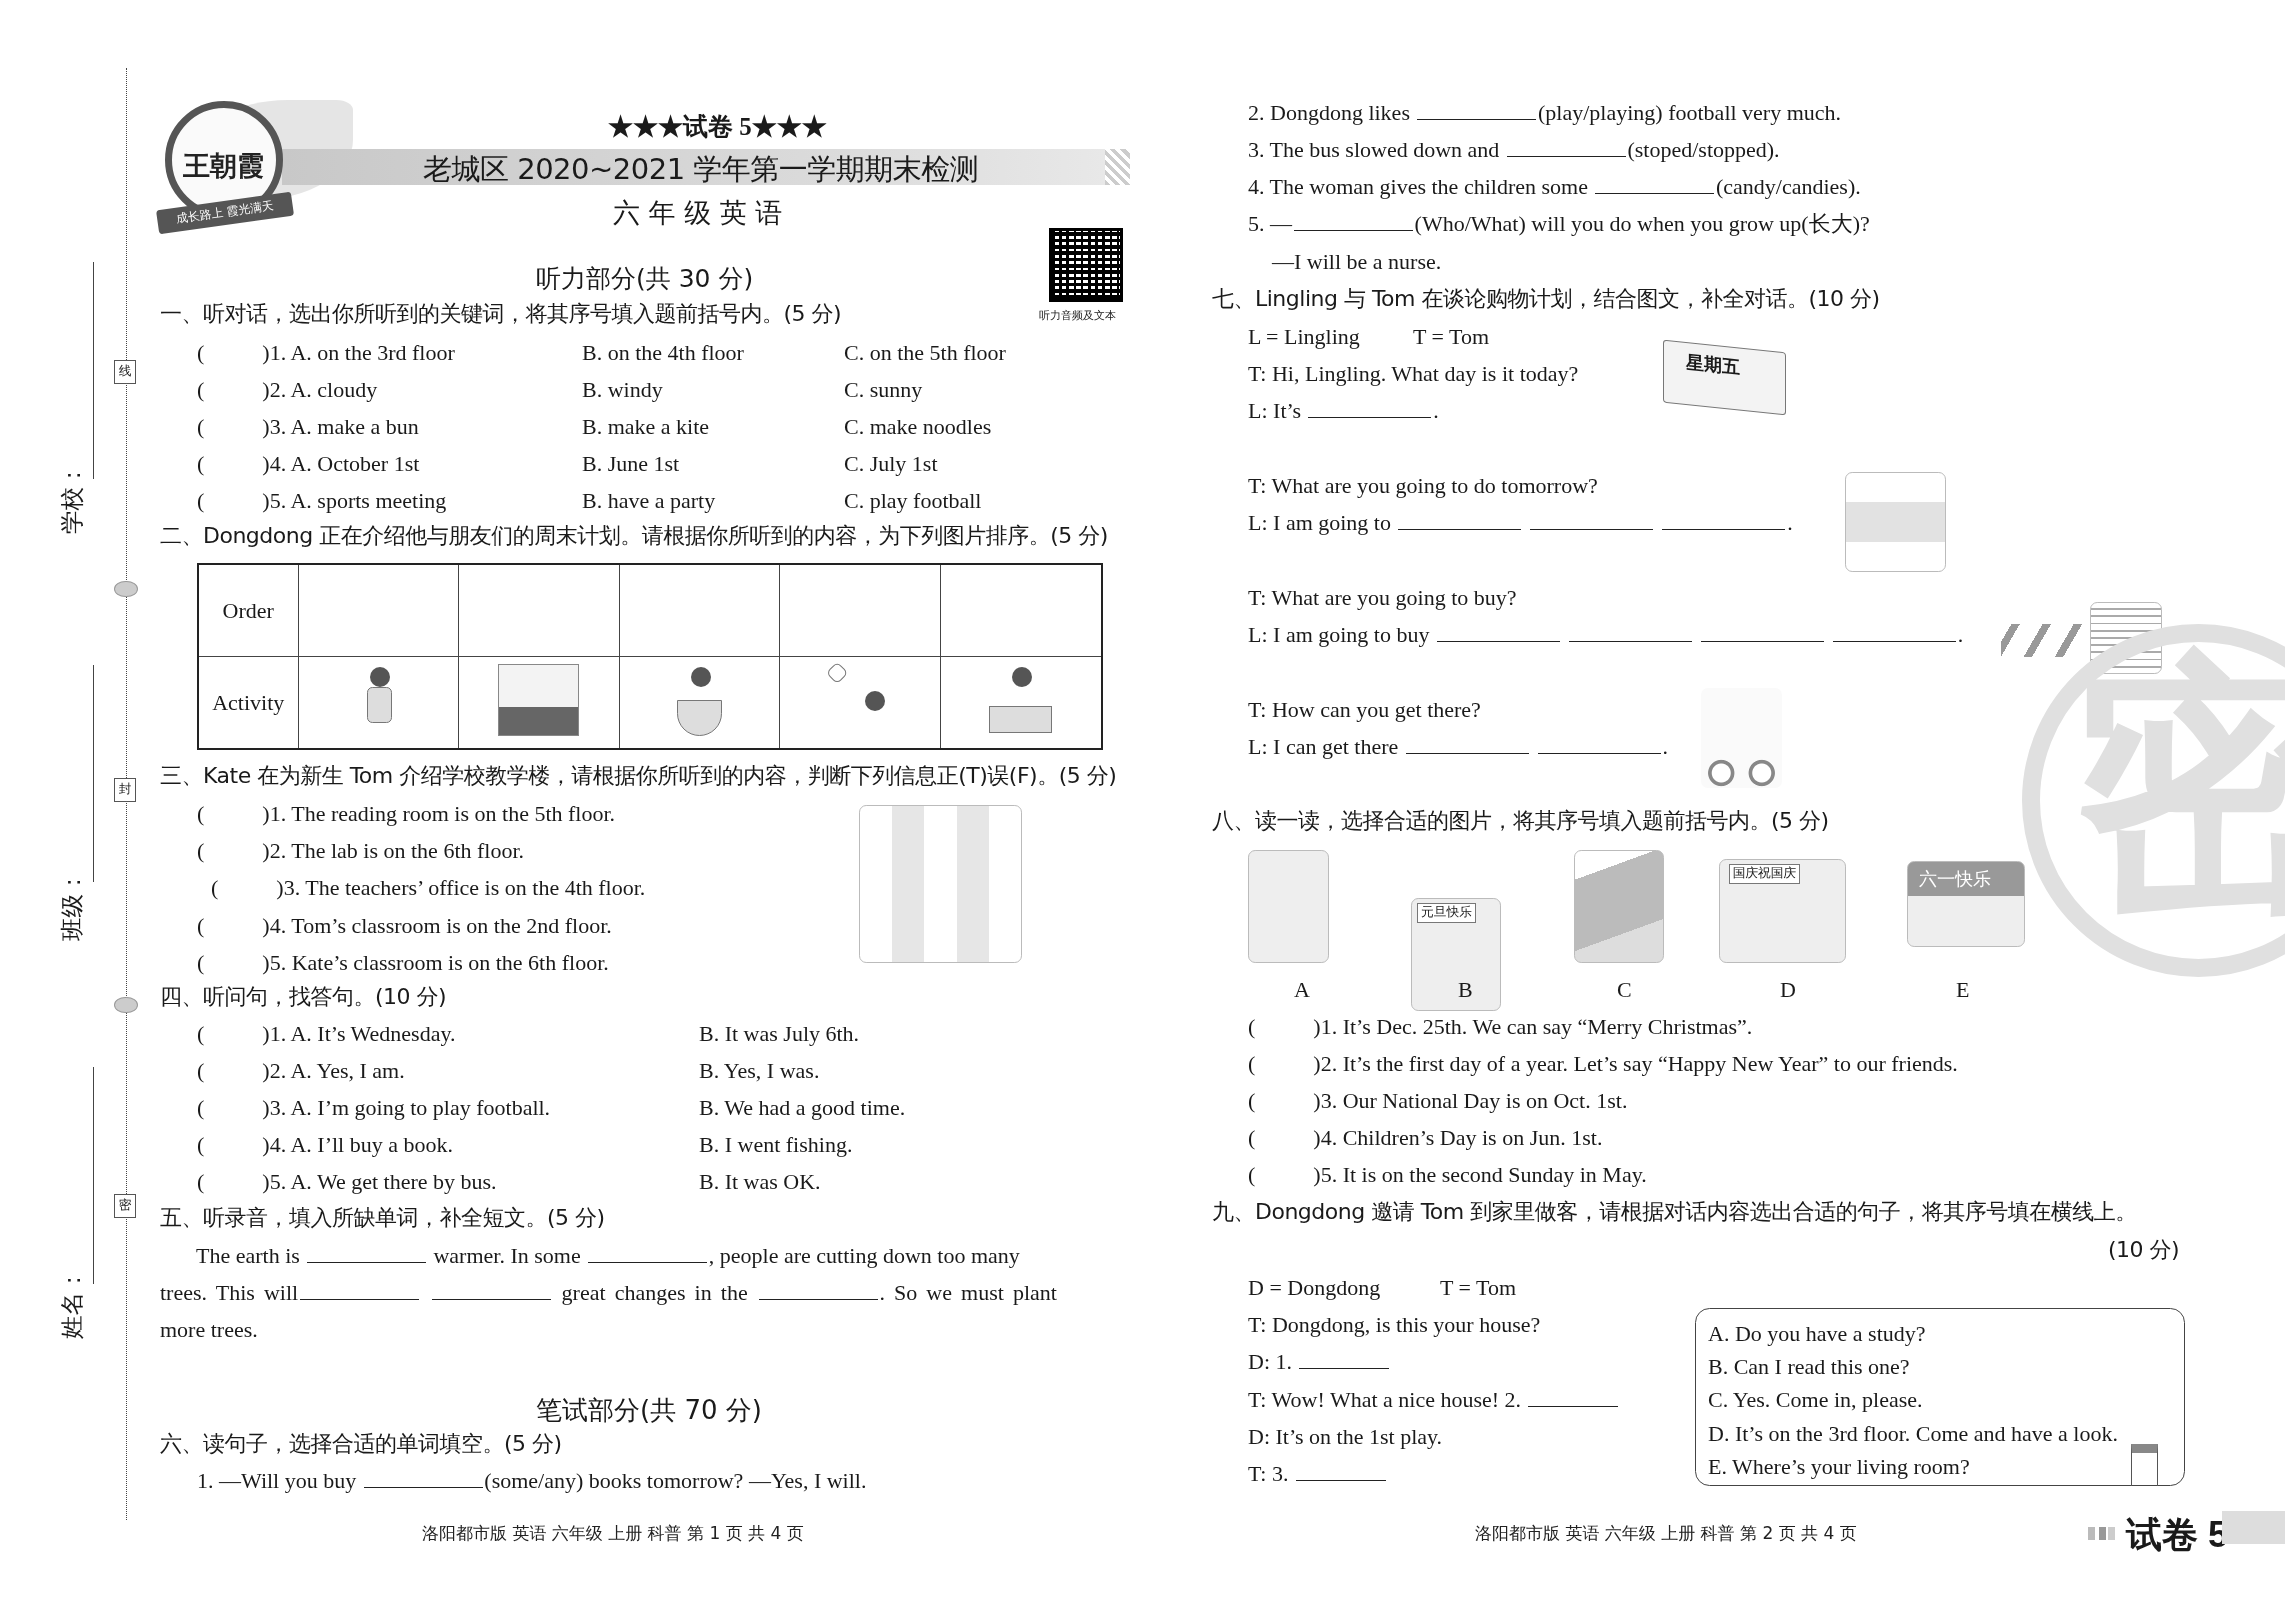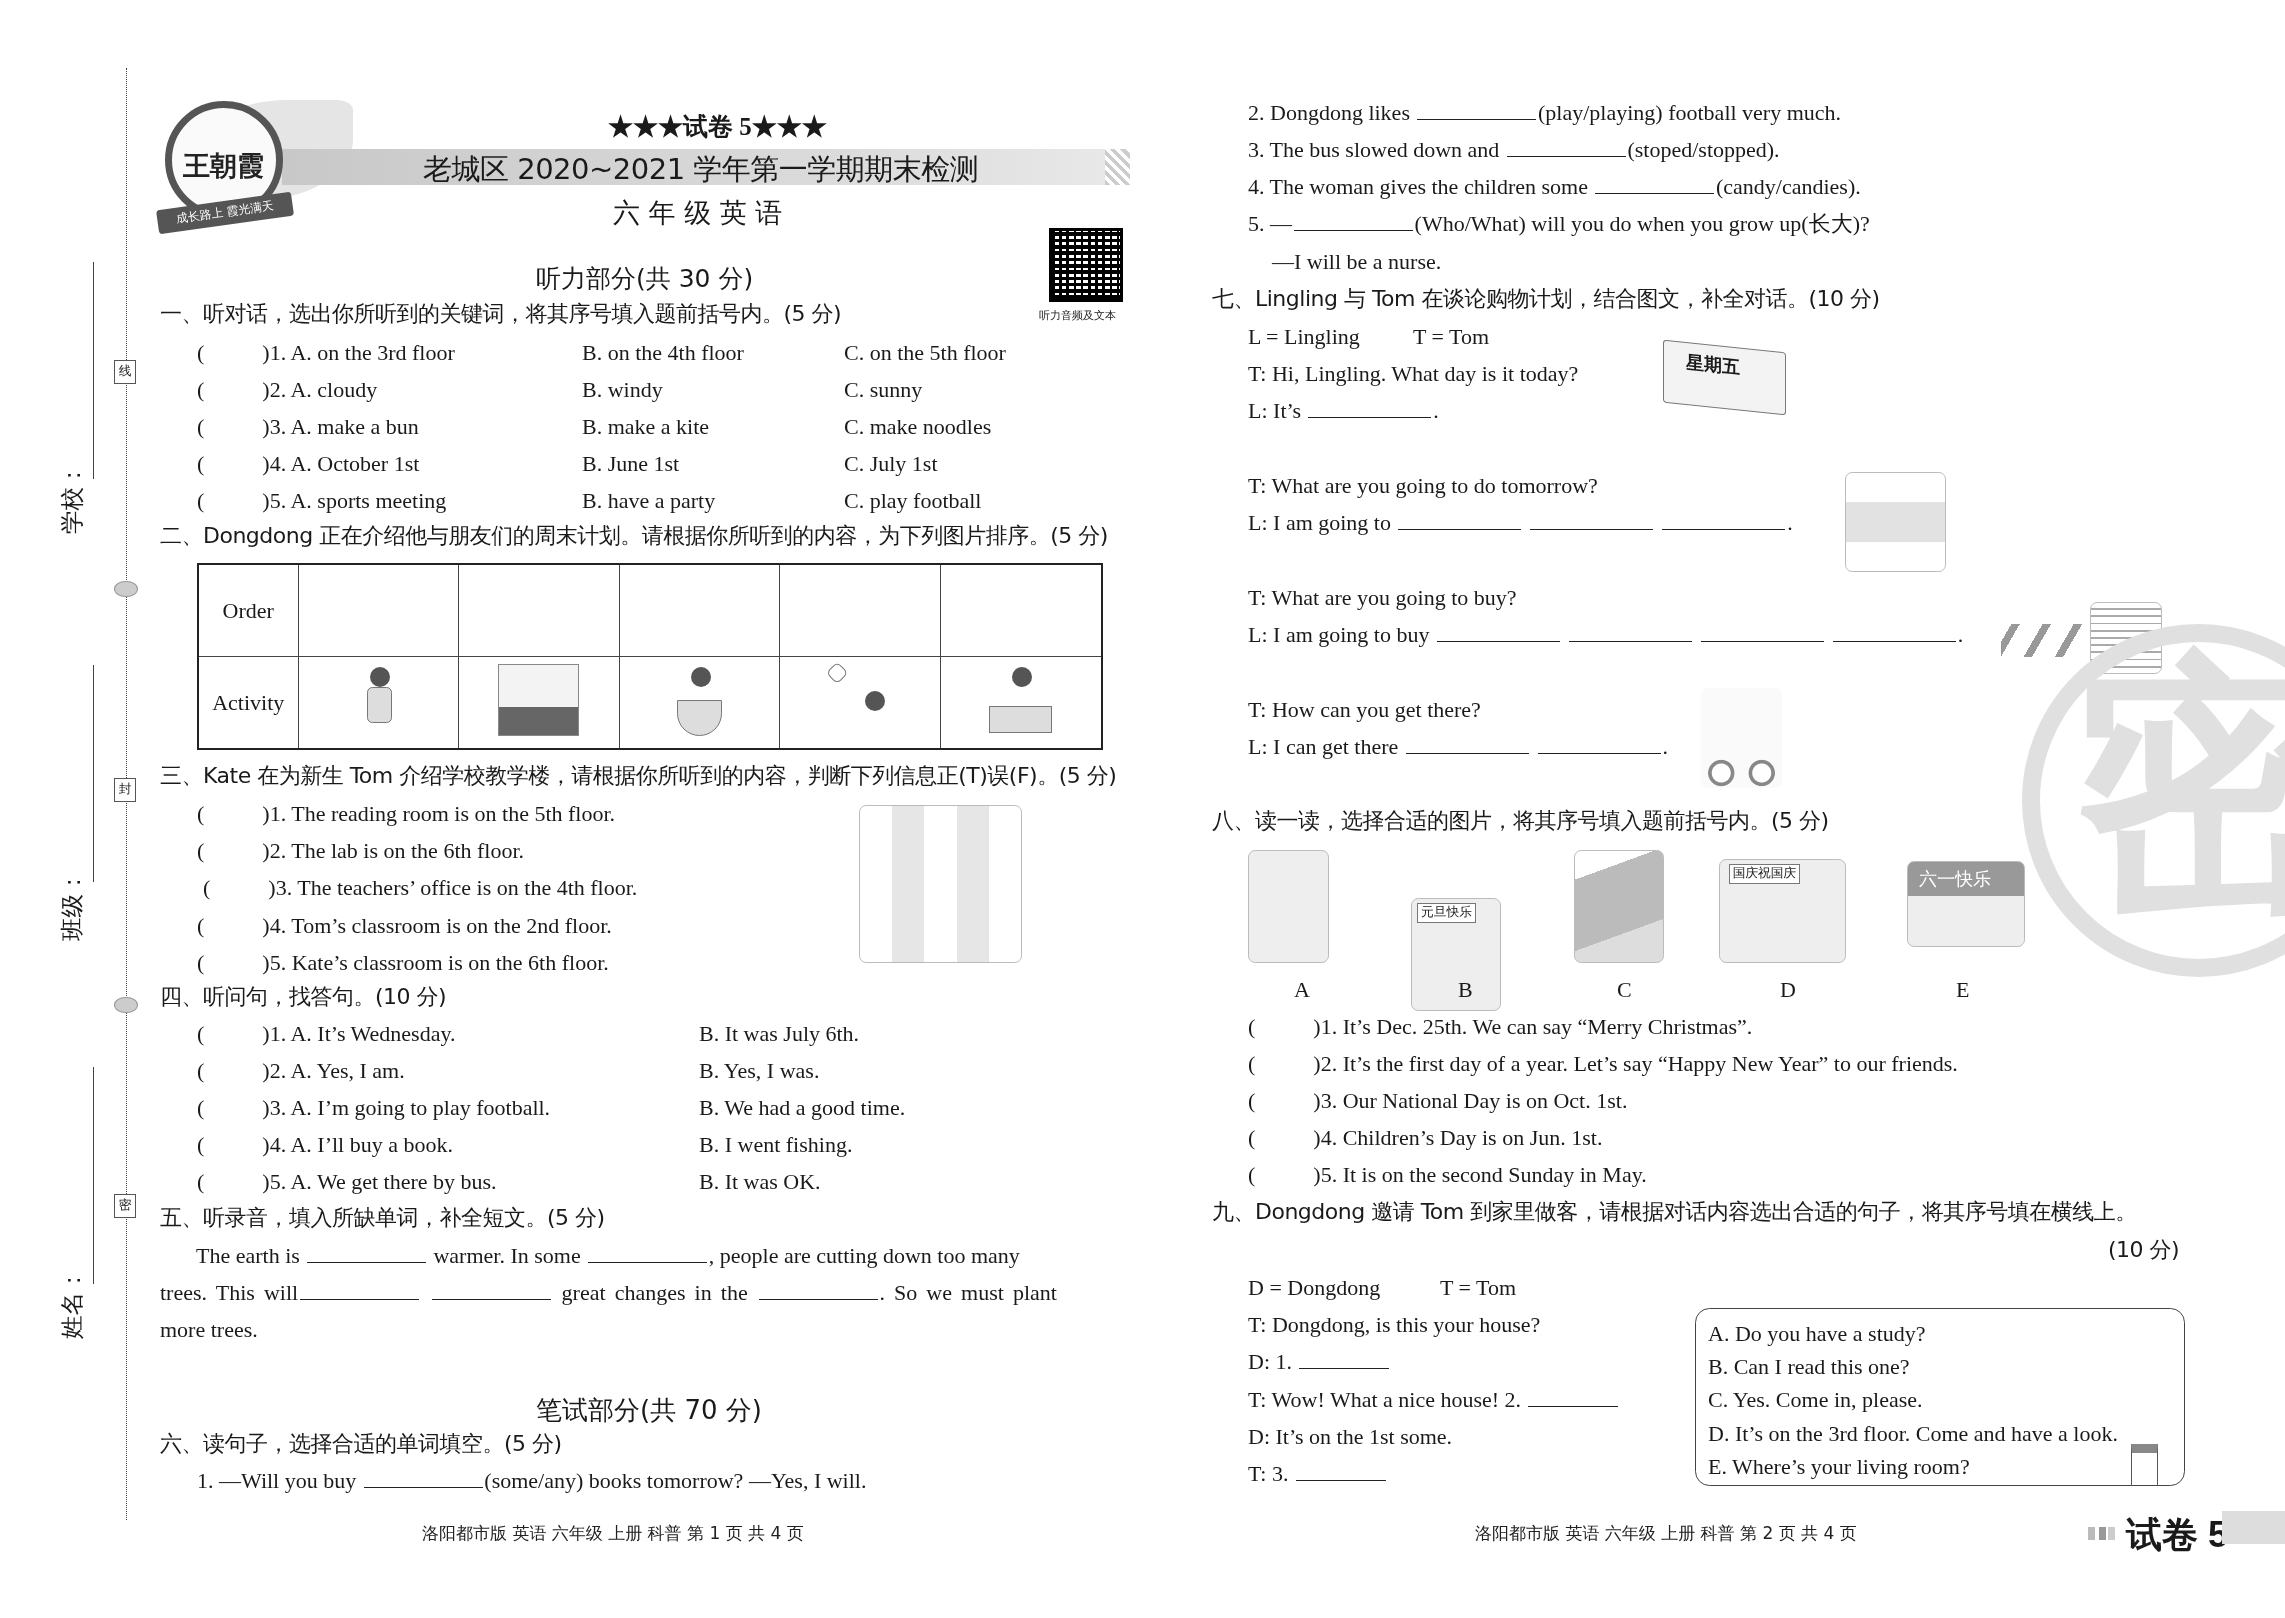--- a/index.html
+++ b/index.html
@@ -127,21 +127,21 @@
     <td><span class="pic"><span class="head"></span><span class="body" style="border-radius:0 0 36px 36px;width:45px;left:18px;top:36px"></span></span></td>
     <td><span class="pic"><span class="head" style="left:45px;top:27px"></span><span class="body" style="width:16.3px;height:16.3px;left:9px;top:1.8px;transform:rotate(45deg);background:#fff"></span></span></td>
     <td><span class="pic"><span class="head"></span><span class="body" style="top:42px;width:63px;left:9px;height:27px;border-radius:0"></span></span></td>
   </tr>
 </tbody>
   </table>
 
 <div class="abs hdr" style="left:160px;top:765px">三、Kate 在为新生 Tom 介绍学校教学楼，请根据你所听到的内容，判断下列信息正(T)误(F)。(5 分)</div>
 <div class="abs txt" style="left:197px;top:803px">(<span class="paren"></span><span>)1. The reading room is on the 5th floor.</span></div>
 <div class="abs txt" style="left:197px;top:840px">(<span class="paren"></span><span>)2. The lab is on the 6th floor.</span></div>
-<div class="abs txt" style="left:203px;top:877px">(<span class="paren"></span><span>)3. The teachers’ office is on the 4th floor.</span></div>
+<div class="abs txt" style="left:211px;top:877px">(<span class="paren"></span><span>)3. The teachers’ office is on the 4th floor.</span></div>
 <div class="abs txt" style="left:197px;top:915px">(<span class="paren"></span><span>)4. Tom’s classroom is on the 2nd floor.</span></div>
 <div class="abs txt" style="left:197px;top:952px">(<span class="paren"></span><span>)5. Kate’s classroom is on the 6th floor.</span></div>
 <div class="illus" style="left:859px;top:805px;width:163px;height:158px;background:linear-gradient(90deg,#fff 0 20%,#e6e6e6 20% 40%,#fff 40% 60%,#e6e6e6 60% 80%,#fff 80%)"></div>
 
 <div class="abs hdr" style="left:160px;top:986px">四、听问句，找答句。(10 分)</div>
 <div class="abs txt" style="left:197px;top:1023px">(<span class="paren"></span><span>)1. A. It’s Wednesday.</span></div>
 <div class="abs txt" style="left:699px;top:1023px">B. It was July 6th.</div>
 <div class="abs txt" style="left:197px;top:1060px">(<span class="paren"></span><span>)2. A. Yes, I am.</span></div>
 <div class="abs txt" style="left:699px;top:1060px">B. Yes, I was.</div>
 <div class="abs txt" style="left:197px;top:1097px">(<span class="paren"></span><span>)3. A. I’m going to play football.</span></div>
@@ -217,21 +217,21 @@
 <div class="abs txt" style="left:1248px;top:1127px">(<span class="paren"></span><span>)4. Children’s Day is on Jun. 1st.</span></div>
 <div class="abs txt" style="left:1248px;top:1164px">(<span class="paren"></span><span>)5. It is on the second Sunday in May.</span></div>
 
 <div class="abs hdr" style="left:1212px;top:1201px">九、Dongdong 邀请 Tom 到家里做客，请根据对话内容选出合适的句子，将其序号填在横线上。</div>
 <div class="abs hdr" style="left:2108px;top:1239px">(10 分)</div>
 <div class="abs txt" style="left:1248px;top:1277px">D = Dongdong</div>
 <div class="abs txt" style="left:1440px;top:1277px">T = Tom</div>
 <div class="abs txt" style="left:1248px;top:1314px">T: Dongdong, is this your house?</div>
 <div class="abs txt" style="left:1248px;top:1351px"><span>D: 1.</span> <span class="blank" style="width:90px"></span></div>
 <div class="abs txt" style="left:1248px;top:1389px"><span>T: Wow!  What a nice house!  2.</span> <span class="blank" style="width:90px"></span></div>
-<div class="abs txt" style="left:1248px;top:1426px">D: It’s on the 1st some.</div>
+<div class="abs txt" style="left:1248px;top:1426px">D: It’s on the 1st play.</div>
 <div class="abs txt" style="left:1248px;top:1463px"><span>T: 3.</span> <span class="blank" style="width:90px"></span></div>
 
 <div class="optbox"></div>
 <div class="abs txt" style="left:1708px;top:1323px">A. Do you have a study?</div>
 <div class="abs txt" style="left:1708px;top:1356px">B. Can I read this one?</div>
 <div class="abs txt" style="left:1708px;top:1389px">C. Yes. Come in, please.</div>
 <div class="abs txt" style="left:1708px;top:1423px">D. It’s on the 3rd floor. Come and have a look.</div>
 <div class="abs txt" style="left:1708px;top:1456px">E. Where’s your living room?</div>
 <div class="abs" style="left:2131px;top:1444px;width:27px;height:42px;border-left:1.8px solid #555;border-right:1.8px solid #555;border-top:9px solid #888"></div>
 

